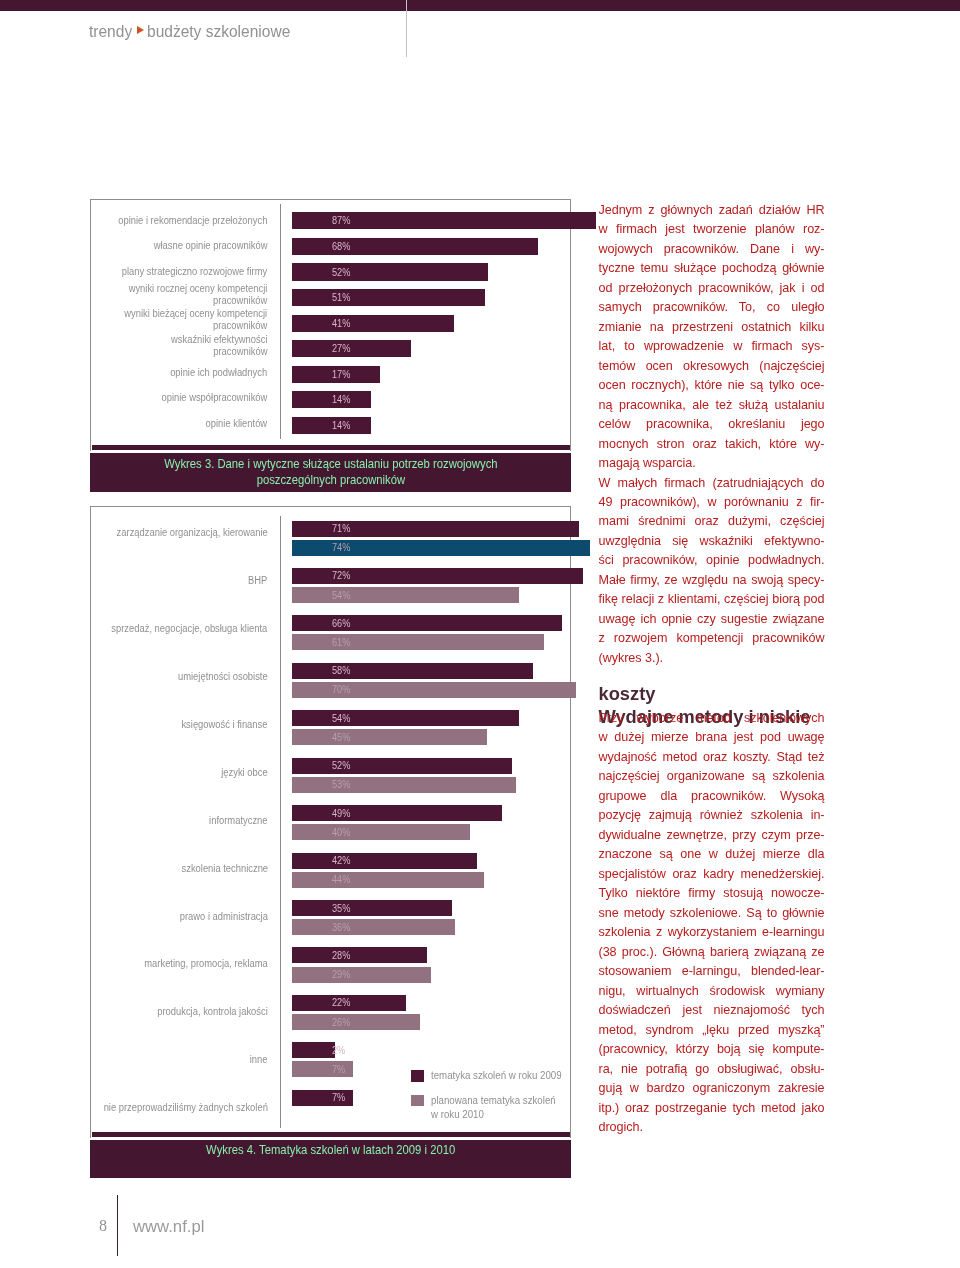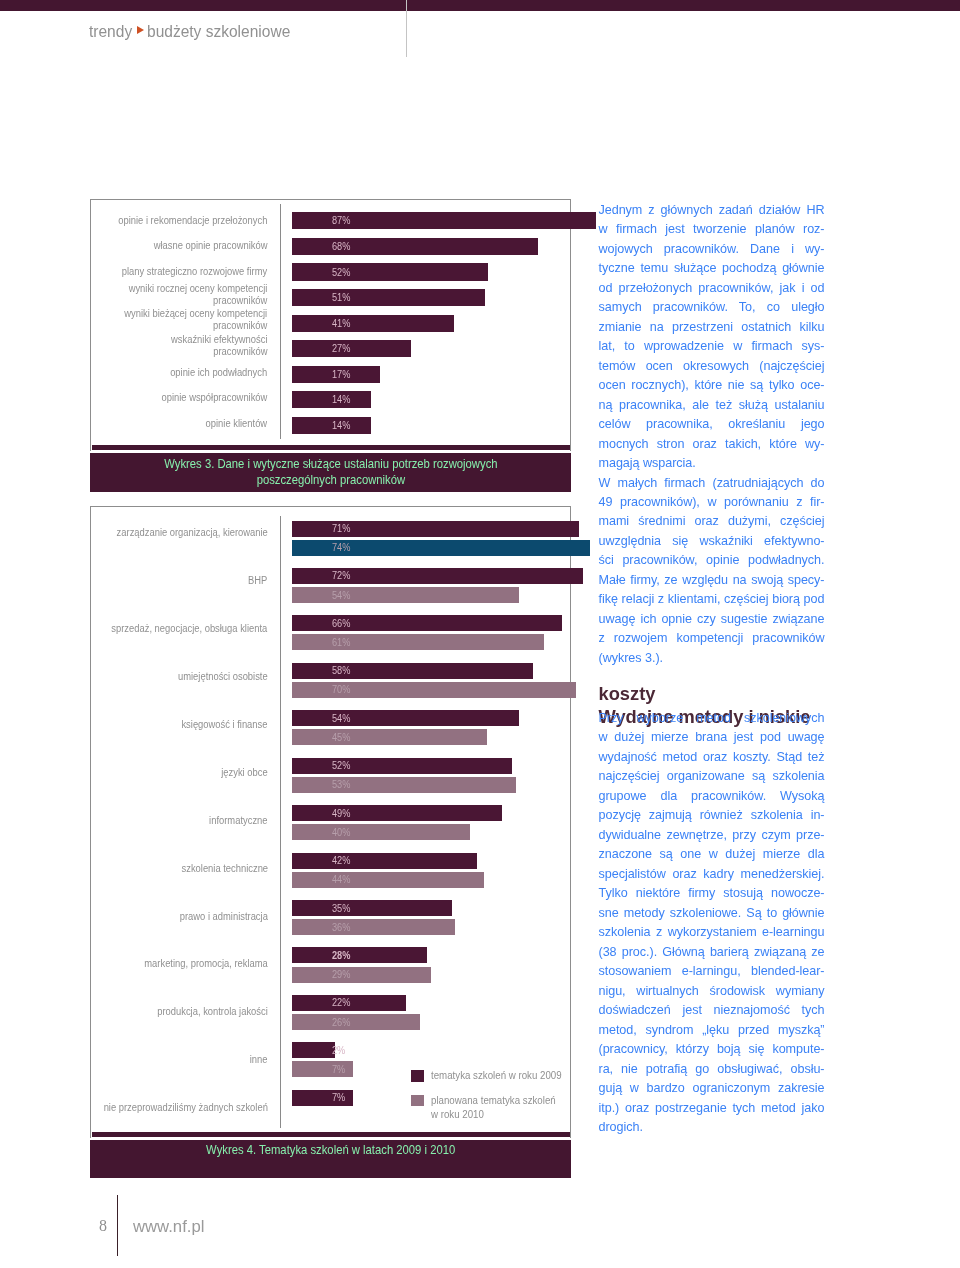--- a/index.html
+++ b/index.html
@@ -48,21 +48,21 @@
   
   .col{left:598.5px;width:226px;}
   #para1{top:200.75px;}
   #para2{top:473.5px;}
   #heading{top:683.2px;}
   #para3{top:709px;}
   .val3{color:#d8b6c6;}
   .val4a{color:#d8b6c6;}
   .val4b{color:#b79fab;}
 
-  .jl{font-size:12.6px;line-height:19.48px;letter-spacing:-0.05px;color:#3b82f6;
+  .jl{font-size:12.6px;line-height:19.48px;letter-spacing:-0.05px;color:#b91c1c;
       text-align:justify;text-align-last:justify;}
   .jl.last{text-align-last:left;}
   #heading{left:598.5px;width:240px;font-size:18.3px;line-height:22.67px;font-weight:bold;color:#4b2836;}
 
   
   #pagenum{left:99px;top:1218.4px;font-family:"Liberation Serif",serif;font-size:16px;line-height:16px;color:#8e8e8e;}
   #footrule{left:117px;top:1195.3px;width:1px;height:60.4px;background:#3a2029;}
   #site{left:133px;top:1218px;font-size:16.7px;line-height:17px;color:#9a9a9a;white-space:nowrap;}
 </style>
 </head>
@@ -217,21 +217,21 @@
       </div>
       <div class="bar" style="top: 393.02px; width: 124.075px; height: 16px; background: rgb(74, 22, 52);">
         <span class="cond val4a">35%</span>
       </div>
       <div class="bar" style="top: 412.12px; width: 127.62px; height: 16px; background: rgb(146, 113, 129);">
         <span class="cond val4b">36%</span>
       </div>
       <div class="lab" style="top: 441.52px; width: 176.6px;">
         <span class="cond">marketing, promocja, reklama</span>
       </div>
-      <div class="bar" style="top: 440.46px; width: 99.26px; height: 16px; background: rgb(74, 22, 52); font-weight: bold;">
+      <div class="bar" style="top: 440.46px; width: 99.26px; height: 16px; background: rgb(74, 22, 52);">
         <span class="cond val4a">28%</span>
       </div>
       <div class="bar" style="top: 459.56px; width: 102.805px; height: 16px; background: rgb(146, 113, 129);">
         <span class="cond val4b">29%</span>
       </div>
       <div class="lab" style="top: 489.43px; width: 176.6px;">
         <span class="cond">produkcja, kontrola jakości</span>
       </div>
       <div class="bar" style="top: 487.9px; width: 77.99px; height: 16px; background: rgb(74, 22, 52);">
         <span class="cond val4a">22%</span>

